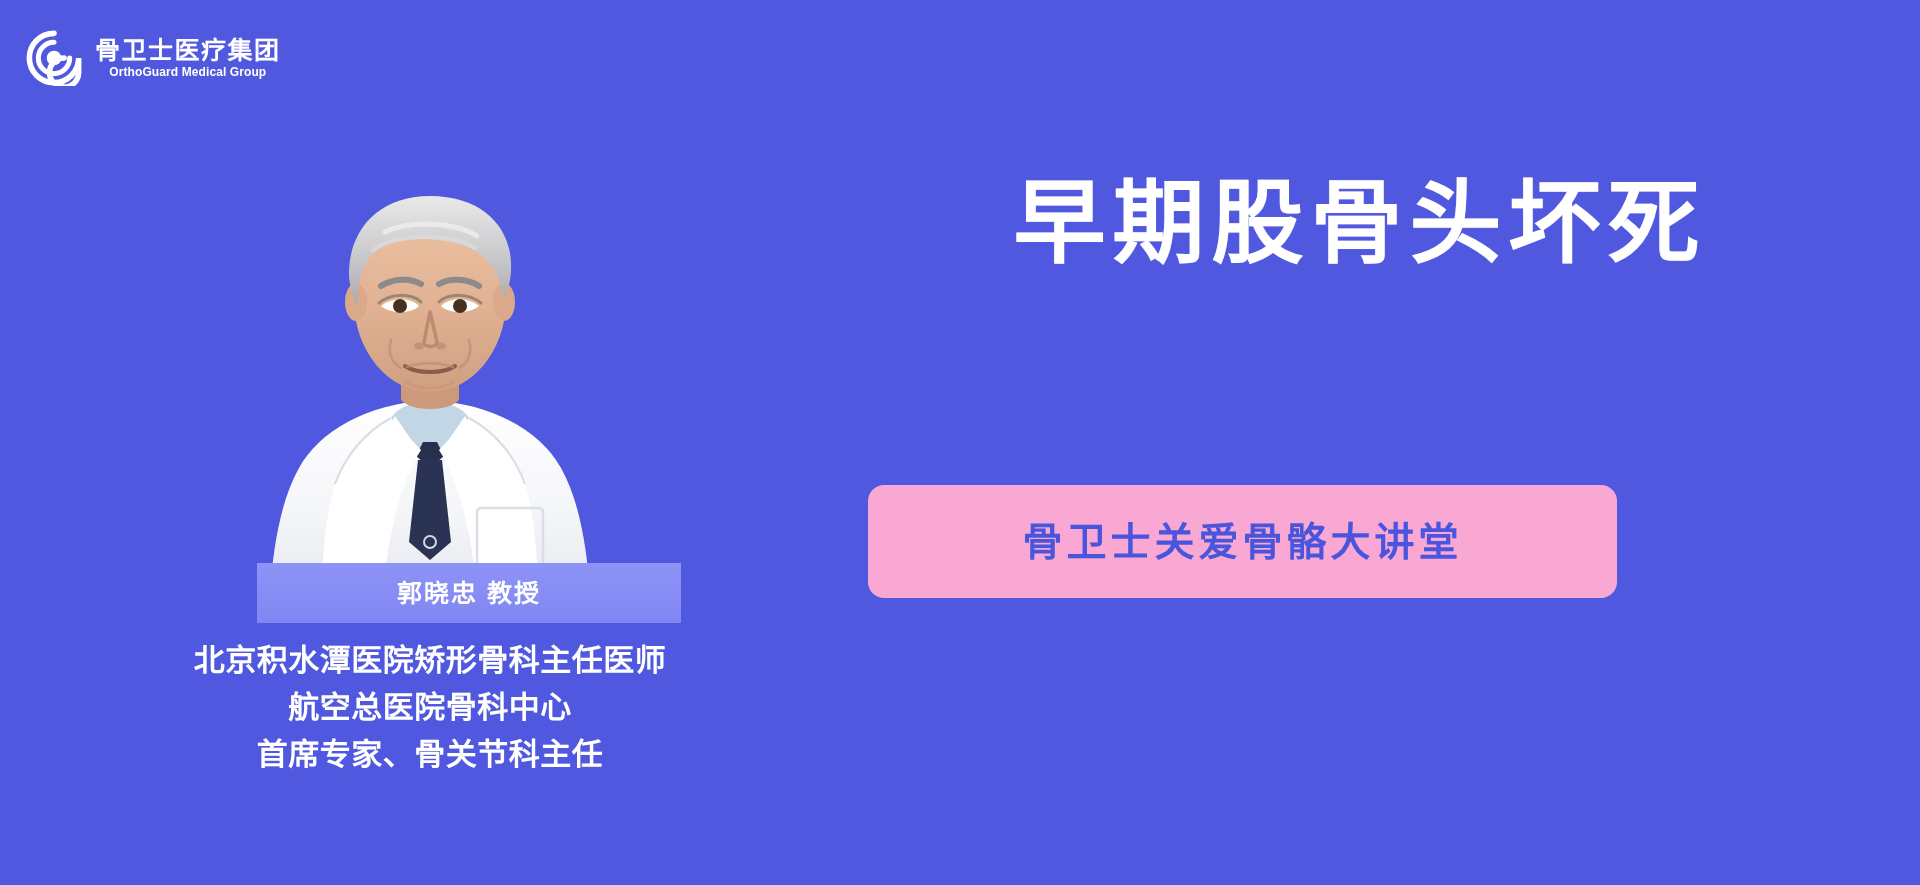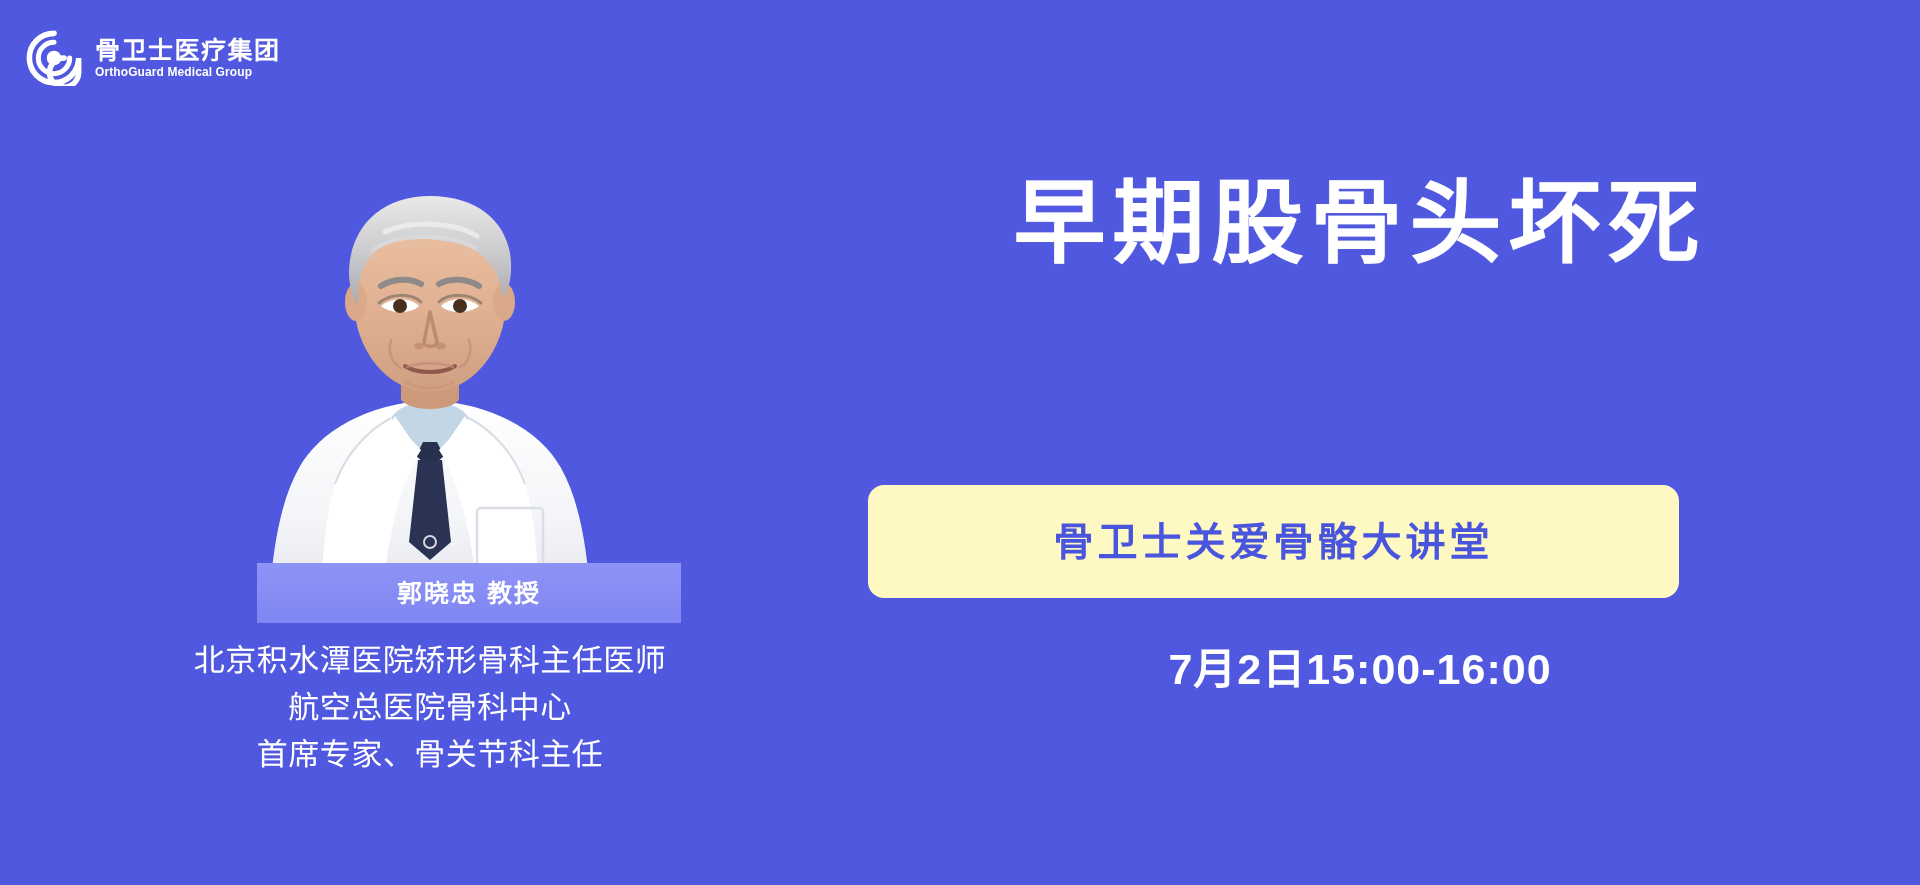--- a/index.html
+++ b/index.html
@@ -13,21 +13,21 @@
     position:relative;width:1920px;height:885px;
     background:#4f58de;overflow:hidden;
   }
 
   
   .logo-block{
     position:absolute;left:26px;top:30px;
     display:flex;align-items:center;gap:13px;
   }
   .logo-mark{width:56px;height:56px;flex:0 0 56px;display:block;}
-  .logo-texts{display:flex;flex-direction:column;justify-content:center;gap:3px;}
+  .logo-texts{display:flex;flex-direction:column;justify-content:center;gap:3px;text-align:center;}
   .logo-cn{
     color:#ffffff;font-size:25px;font-weight:bold;
     letter-spacing:1.5px;line-height:1;white-space:nowrap;
   }
   .logo-en{
     color:#ffffff;font-size:12px;font-weight:bold;
     letter-spacing:0.1px;line-height:1;white-space:nowrap;
   }
 
   
@@ -51,41 +51,41 @@
   }
   .nameplate-text{
     color:#ffffff;font-size:25px;font-weight:bold;
     letter-spacing:2px;line-height:1;white-space:nowrap;
   }
   .credentials{
     margin-top:46px;display:flex;flex-direction:column;
     align-items:center;gap:6px;
   }
   .cred-line{
-    color:#ffffff;font-size:31px;font-weight:400;
+    color:#ffffff;font-size:31px;font-weight:700;
     line-height:1.32;letter-spacing:0.5px;white-space:nowrap;
   }
 
   
   .right-col{
     position:absolute;left:860px;top:0;width:1060px;height:885px;
   }
   .headline{
     position:absolute;left:0;top:166px;width:1000px;
     display:flex;flex-direction:column;align-items:center;
   }
   .headline-line{
     color:#ffffff;font-weight:bold;font-size:92px;
     line-height:1.26;letter-spacing:7px;white-space:nowrap;
     text-shadow:0 0 1px rgba(255,255,255,.35);
   }
   .ribbon{
     position:absolute;left:8px;top:485px;
-    width:811px;height:113px;
-    background:#fef9c3;border-radius:16px;
+    width:749px;height:113px;
+    background:#f9a8d4;border-radius:16px;
     display:flex;align-items:center;justify-content:center;
   }
   .ribbon-text{
     color:#4a55dd;font-size:40px;font-weight:bold;
     letter-spacing:4px;line-height:1;white-space:nowrap;
   }
   .datetime{
     position:absolute;left:0;top:648px;width:1000px;
     text-align:center;
     color:#ffffff;font-size:43px;font-weight:bold;
@@ -227,16 +227,15 @@
   <div class="right-col">
 
     <div class="headline">
       <div class="headline-line">早期股骨头坏死</div>
     </div>
 
     <div class="ribbon">
       <span class="ribbon-text">骨卫士关爱骨骼大讲堂</span>
     </div>
 
-    <div class="datetime">7月2日15:00-16:00</div>
   </div>
 
 </div>
 
 </body></html>

